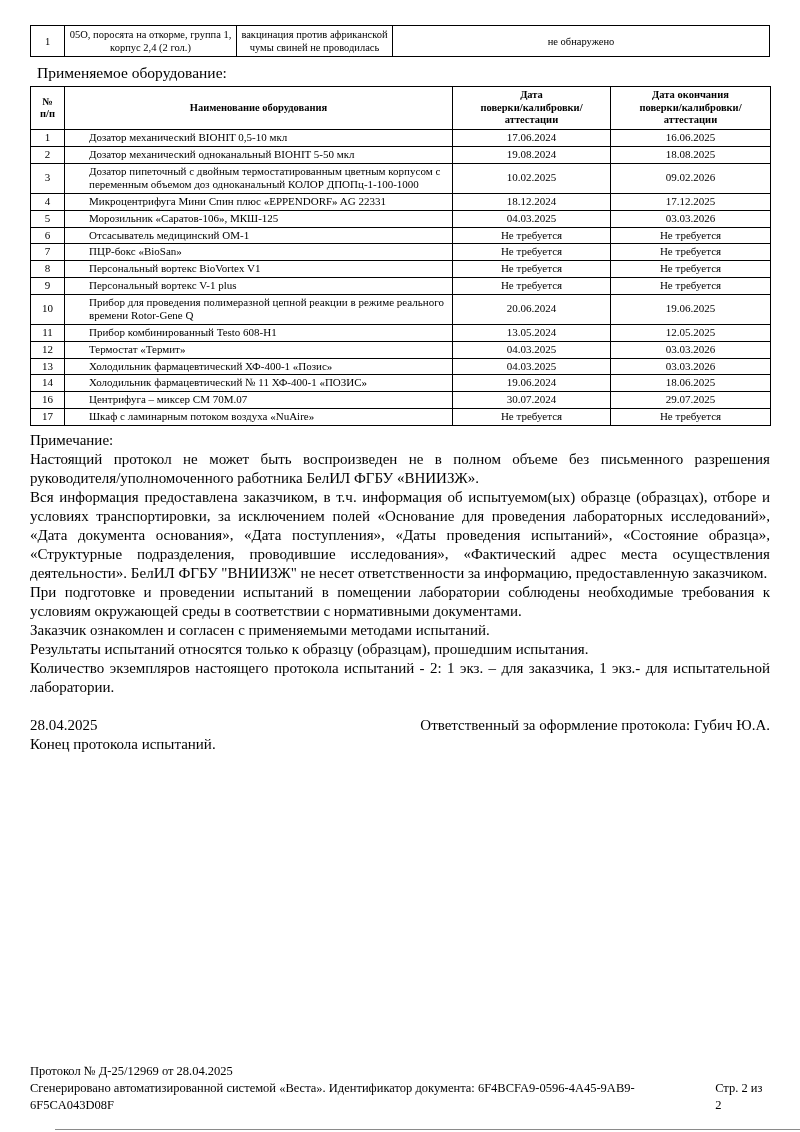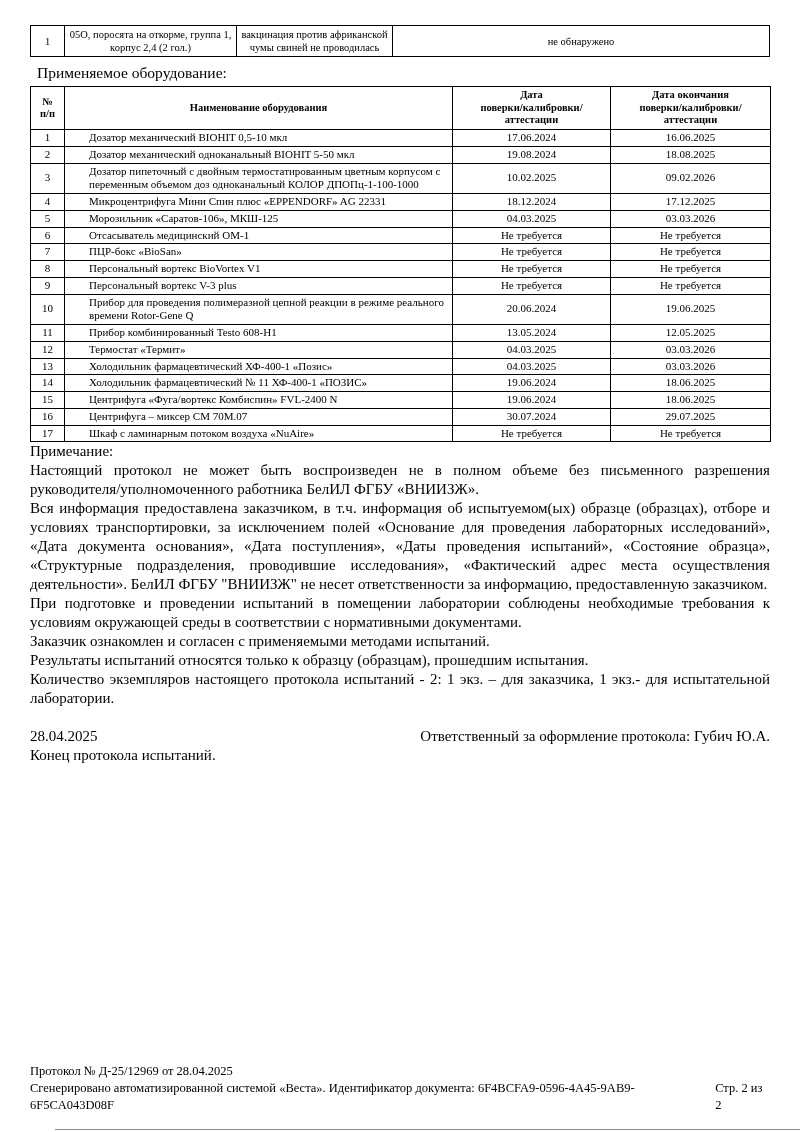--- a/index.html
+++ b/index.html
@@ -39,21 +39,21 @@
     vertical-align: middle; padding: 1px 4px;
   }
   .equip-table td.num, .equip-table td.date { text-align: center; }
   .equip-table td.name { text-align: left; padding-left: 24px; }
   .equip-table .c-num { width: 34px; }
   .equip-table .c-name { width: 388px; }
   .equip-table .c-d1 { width: 158px; }
   .equip-table .c-d2 { width: 160px; }
 
   
-  .notes { }
+  .notes { margin-top: 5px; }
   .notes-title { font-size: 15px; line-height: 19px; }
   .notes p {
     font-size: 15px; line-height: 19px;
     text-align: justify;
   }
 
   
   .sig-row {
     margin-top: 19px;
     display: flex; justify-content: space-between;
@@ -158,21 +158,21 @@
           <td class="date">Не требуется</td>
         </tr>
       <tr>
           <td class="num">8</td>
           <td class="name">Персональный вортекс BioVortex V1</td>
           <td class="date">Не требуется</td>
           <td class="date">Не требуется</td>
         </tr>
       <tr>
           <td class="num">9</td>
-          <td class="name">Персональный вортекс V-3 plus</td>
+          <td class="name">Персональный вортекс V-1 plus</td>
           <td class="date">Не требуется</td>
           <td class="date">Не требуется</td>
         </tr>
       <tr>
           <td class="num">10</td>
           <td class="name">Прибор для проведения полимеразной цепной реакции в режиме реального времени Rotor-Gene Q</td>
           <td class="date">20.06.2024</td>
           <td class="date">19.06.2025</td>
         </tr>
       <tr>
@@ -189,26 +189,20 @@
         </tr>
       <tr>
           <td class="num">13</td>
           <td class="name">Холодильник фармацевтический ХФ-400-1 «Позис»</td>
           <td class="date">04.03.2025</td>
           <td class="date">03.03.2026</td>
         </tr>
       <tr>
           <td class="num">14</td>
           <td class="name">Холодильник фармацевтический № 11 ХФ-400-1 «ПОЗИС»</td>
-          <td class="date">19.06.2024</td>
-          <td class="date">18.06.2025</td>
-        </tr>
-      <tr>
-          <td class="num">15</td>
-          <td class="name">Центрифуга «Фуга/вортекс Комбиспин» FVL-2400 N</td>
           <td class="date">19.06.2024</td>
           <td class="date">18.06.2025</td>
         </tr>
       <tr>
           <td class="num">16</td>
           <td class="name">Центрифуга – миксер СМ 70М.07</td>
           <td class="date">30.07.2024</td>
           <td class="date">29.07.2025</td>
         </tr>
       <tr>

